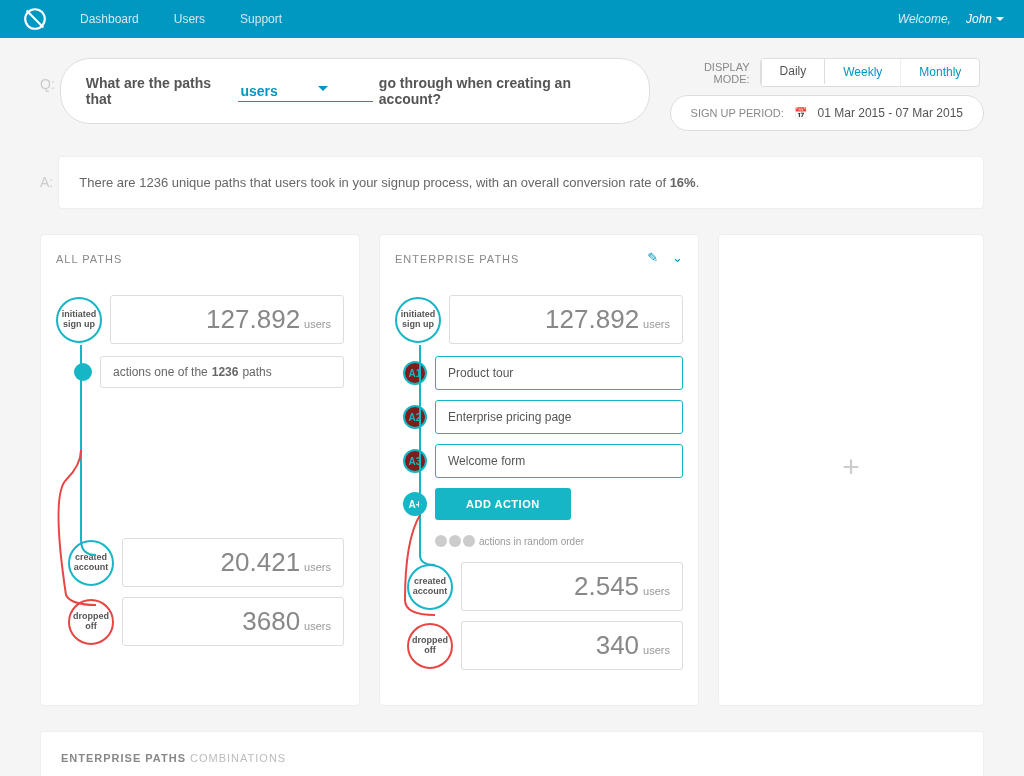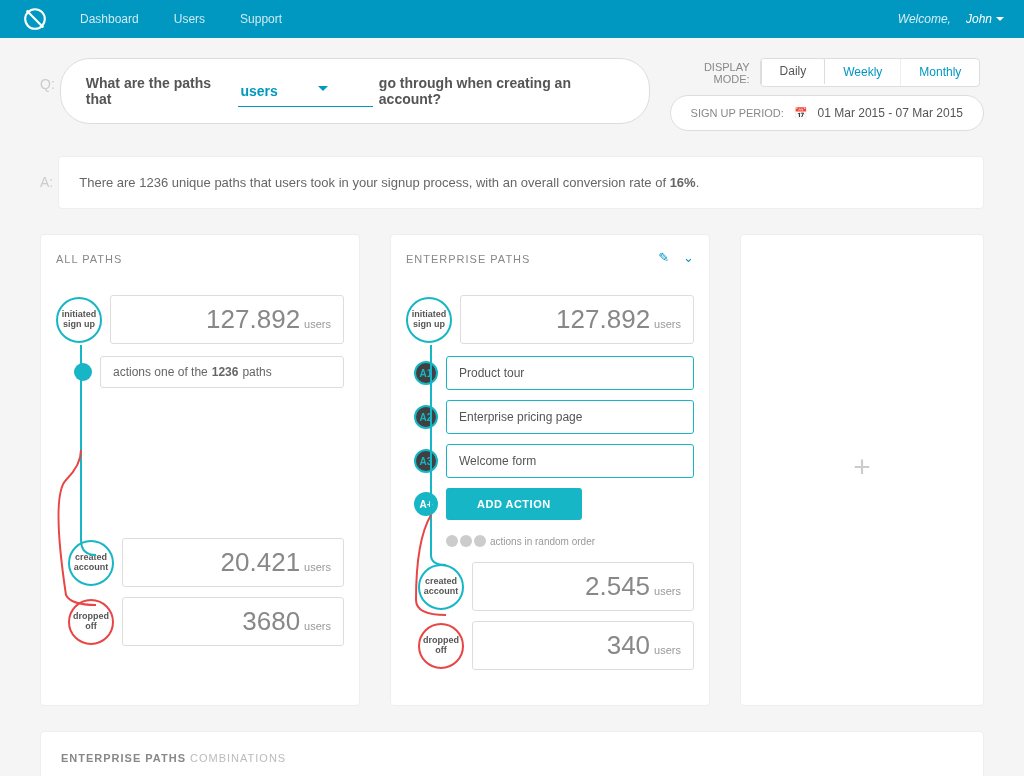--- a/index.html
+++ b/index.html
@@ -6,51 +6,51 @@
 body{background:#f5f5f5;color:#555;font-size:13px}
 .topbar{background:#0097c0;height:38px;display:flex;align-items:center;padding:0 20px;color:#fff}
 .logo{width:30px;height:30px;margin-right:30px;display:flex;align-items:center;justify-content:center}
 .logo svg{width:28px;height:28px}
 .nav{display:flex;gap:35px;flex:1}
 .nav a{color:#cfeaf2;text-decoration:none;font-size:12px}
 .welcome{font-style:italic;font-size:12px;margin-right:15px;color:#d5eef5}
 .user{font-style:italic;font-size:12px;display:flex;align-items:center;gap:4px}
 .content{padding:20px 40px}
 .toprow{display:flex;gap:20px;margin-bottom:25px}
-.qbox{flex:1;background:#fff;border:1px solid #ddd;border-radius:30px;padding:16px 25px;font-size:14px;font-weight:600;color:#555;display:flex;gap:6px}
+.qbox{flex:1;background:#fff;border:1px solid #ddd;border-radius:30px;padding:16px 25px;font-size:14px;font-weight:600;color:#555;display:flex;align-items:center;gap:6px}
 .qselect{color:#0097c0;border:none;border-bottom:1px solid #0097c0;padding:2px 45px 2px 2px;font-weight:600;font-size:14px;background:transparent;position:relative;display:inline-flex;align-items:center}
 .qselect::after{content:'';border:5px solid transparent;border-top-color:#0097c0;margin-left:40px}
 .controls{display:flex;flex-direction:column;gap:8px}
 .dmrow{display:flex;align-items:center;gap:10px;font-size:11px;color:#888}
 .dmlabel{width:80px;text-align:right}
 .tabs{display:flex;border:1px solid #ddd;border-radius:4px;overflow:hidden;background:#fff}
 .tab{padding:6px 18px;font-size:12px;color:#0097c0;cursor:pointer;border-right:1px solid #eee}
 .tab:last-child{border-right:none}
 .tab.active{background:#fff;color:#555;position:relative;top:-2px;border:1px solid #ddd;border-bottom:none;border-radius:4px 4px 0 0}
 .period{background:#fff;border:1px solid #ddd;border-radius:25px;padding:10px 20px;display:flex;align-items:center;gap:10px;font-size:11px;color:#888}
 .period .dates{color:#555;font-size:12px}
 .qmark{color:#ccc;font-size:14px;margin-top:18px;margin-right:5px}
 .qwrap{display:flex;align-items:flex-start}
 .answer{background:#fff;border:1px solid #eee;border-radius:4px;padding:18px 20px;margin-bottom:25px;font-size:13px;color:#666}
 .amark{color:#ccc;font-size:14px;margin-right:5px;margin-top:18px}
-.panels{display:flex;gap:30px;margin-bottom:25px}
+.panels{display:flex;gap:19px;margin-bottom:25px}
 .panel{background:#fff;border:1px solid #eee;border-radius:4px;padding:18px 15px 25px;width:320px;position:relative}
 .panel.add{flex:1;display:flex;align-items:center;justify-content:center}
 .plus{font-size:30px;color:#ccc;font-weight:300}
 .ptitle{font-size:11px;letter-spacing:1px;color:#888;margin-bottom:30px}
 .phead{display:flex;align-items:center;gap:8px;margin-bottom:12px;position:relative}
 .circle{width:46px;height:46px;border:2px solid #17b6c7;border-radius:50%;display:flex;align-items:center;justify-content:center;text-align:center;font-size:9px;font-weight:600;color:#555;line-height:1.1;background:#fff;flex-shrink:0}
 .circle.red{border-color:#e84545}
 .circle.solid{background:#17b6c7;width:18px;height:18px;border:none}
 .statbox{flex:1;border:1px solid #ddd;border-radius:3px;padding:8px 12px;display:flex;align-items:baseline;justify-content:flex-end;gap:4px}
 .statbox.left{justify-content:flex-start;font-size:12px;color:#666}
 .bignum{font-size:26px;font-weight:400;color:#888}
 .unit{font-size:11px;color:#999}
 .steprow{display:flex;align-items:center;gap:8px;margin-bottom:10px;margin-left:8px}
-.stepcircle{width:24px;height:24px;border:2px solid #17b6c7;border-radius:50%;display:flex;align-items:center;justify-content:center;font-size:10px;font-weight:600;color:#17b6c7;background:#404040;flex-shrink:0}
+.stepcircle{width:24px;height:24px;border:2px solid #17b6c7;border-radius:50%;display:flex;align-items:center;justify-content:center;font-size:10px;font-weight:600;color:#17b6c7;background:#7f1d1d;flex-shrink:0}
 .stepcircle.solid{background:#17b6c7;color:#fff}
 .stepbox{flex:1;border:1px solid #17b6c7;border-radius:3px;padding:9px 12px;font-size:12px;color:#555}
 .addaction{display:flex;align-items:center;gap:8px;margin-bottom:15px;margin-left:8px}
 .addbtn{background:#17b6c7;color:#fff;border:none;padding:10px 31px;font-size:11px;font-weight:600;letter-spacing:0.5px;border-radius:3px;cursor:pointer}
 .randnote{font-size:10px;color:#999;margin-left:40px;margin-bottom:15px;display:flex;align-items:center;gap:4px}
 .dots{display:flex;gap:2px}
 .dot{width:12px;height:12px;background:#ccc;border-radius:50%;display:inline-block}
 .bottomrow{display:flex;align-items:center;gap:8px;margin-bottom:10px;margin-left:12px}
 .pathsvg{position:absolute;left:15px;top:75px;pointer-events:none}
 .section{background:#fff;border:1px solid #eee;border-radius:4px;padding:20px}

